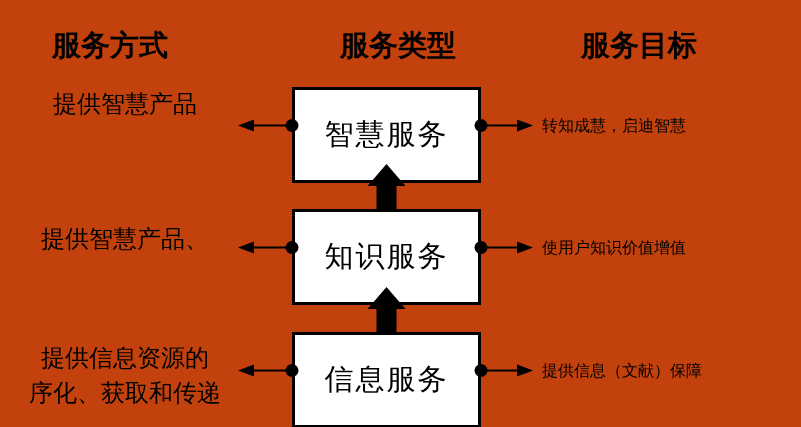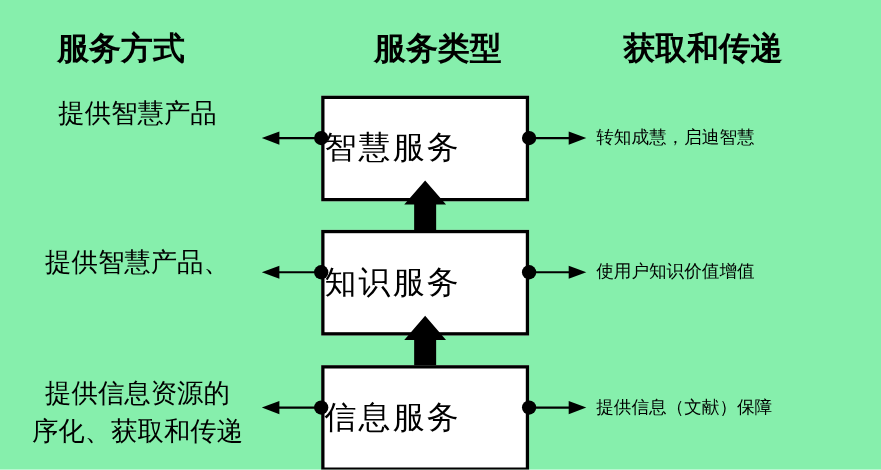--- a/index.html
+++ b/index.html
@@ -4,21 +4,21 @@
 <style>
   html, body {
     margin: 0;
     padding: 0;
     background: #ffffff;
   }
   .canvas {
     position: relative;
     width: 801px;
     height: 427px;
-    background: #86efac;
+    background: #c2410c;
     font-family: "Liberation Serif", "DejaVu Serif", serif;
     color: #000000;
     overflow: hidden;
   }
   .col-header {
     position: absolute;
     top: 30px;
     transform: translateX(-50%);
     font-size: 29px;
     font-weight: bold;
@@ -28,21 +28,21 @@
   .node-box {
     position: absolute;
     left: 292px;
     width: 189px;
     height: 96px;
     box-sizing: border-box;
     border: 3px solid #000000;
     background: #ffffff;
     display: flex;
     align-items: center;
-    justify-content: flex-start;
+    justify-content: center;
   }
   .node-label {
     font-size: 29px;
     letter-spacing: 2px;
     white-space: nowrap;
   }
   .left-note {
     position: absolute;
     left: 10px;
     width: 230px;
@@ -76,21 +76,21 @@
     stroke: none;
   }
 </style>
 </head>
 <body>
 
 <div class="canvas">
 
   <div class="col-header" style="left:110px">服务方式</div>
   <div class="col-header" style="left:398px">服务类型</div>
-  <div class="col-header" style="left:639px">获取和传递</div>
+  <div class="col-header" style="left:639px">服务目标</div>
 
   <div class="left-note" style="top:87px">
     <div>提供智慧产品</div>
   </div>
   <div class="node-box" style="top:87px">
     <span class="node-label">智慧服务</span>
   </div>
   <div class="right-note" style="top:111px">转知成慧，启迪智慧</div>
 
   <div class="left-note" style="top:222px">

